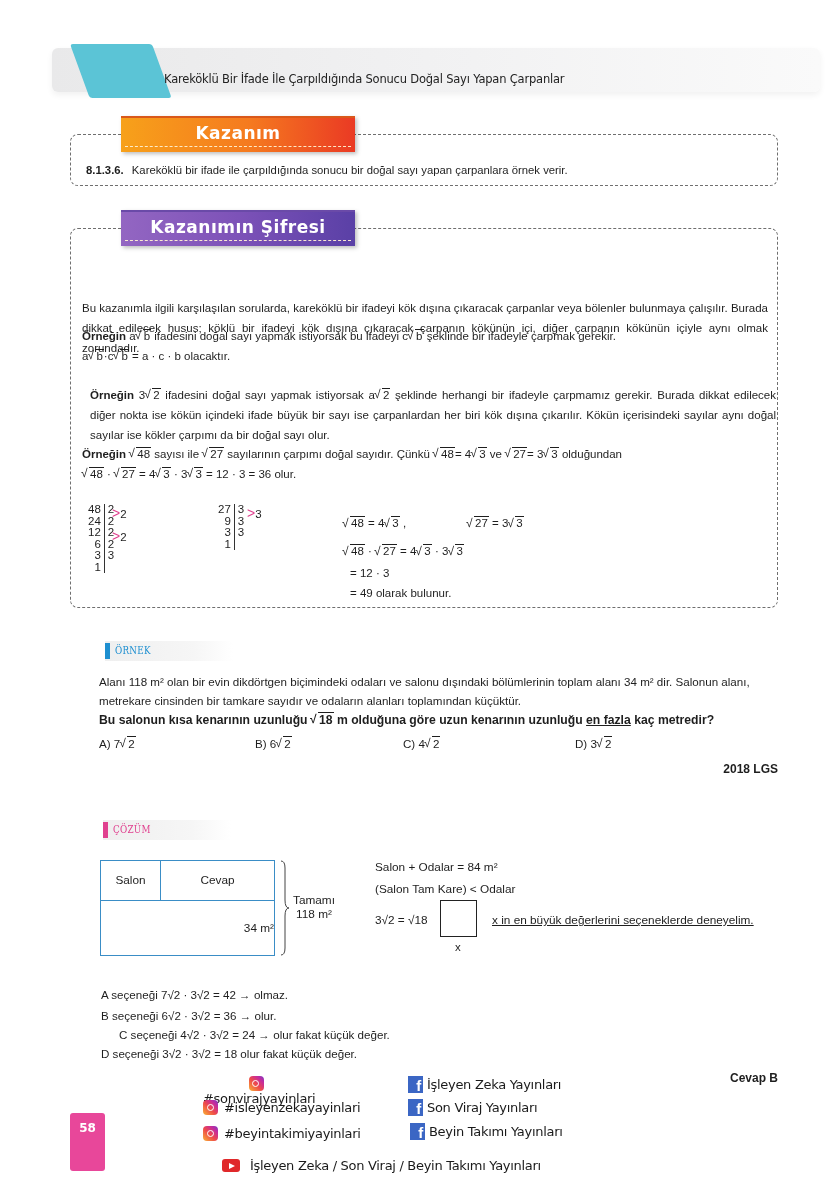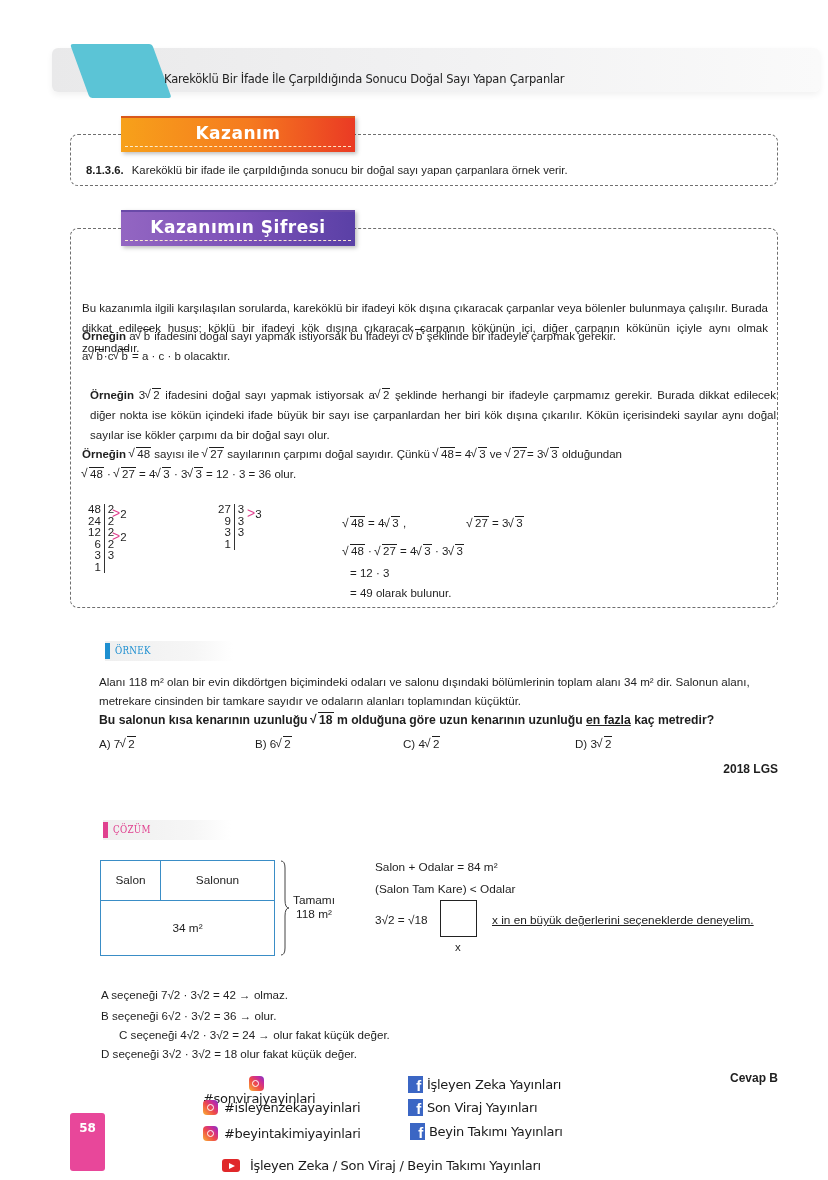--- a/index.html
+++ b/index.html
@@ -73,21 +73,21 @@
   .q-bold u { text-decoration: underline; }
   .option { position: absolute; top: 737px; font-size: 11.6px; }
   .source { position: absolute; right: 50px; top: 762px; font-weight: bold; font-size: 12px; }
 
   
   .floor { position: absolute; left: 100px; top: 860px; width: 175px; height: 96px; border: 1.5px solid #3a8dc6; }
   .floor .row-top { position: absolute; left: 0; top: 0; width: 100%; height: 40px; border-bottom: 1.5px solid #3a8dc6; }
   .floor .cell-salon { position: absolute; left: 0; top: 0; width: 60px; height: 40px; border-right: 1.5px solid #3a8dc6;
     text-align: center; line-height: 38px; font-size: 11.8px; }
   .floor .cell-odalar { position: absolute; left: 60px; top: 0; width: 113px; height: 40px; text-align: center; line-height: 38px; font-size: 11.8px; }
-  .floor .cell-rest { position: absolute; left: 0; top: 40px; width: 100%; height: 54px; text-align: center; line-height: 54px; font-size: 11.8px; }
+  .floor .cell-rest { position: absolute; left: 0; top: 40px; width: 100%; height: 54px; text-align: right; line-height: 54px; font-size: 11.8px; }
   .brace { position: absolute; left: 280px; top: 860px; width: 10px; height: 96px; }
   .tamami { position: absolute; left: 293px; top: 893px; font-size: 11.8px; text-align: center; line-height: 14px; }
 
   .sol-line { position: absolute; left: 375px; font-size: 11.8px; }
   .sq-box { position: absolute; left: 440px; top: 900px; width: 37px; height: 37px; border: 1.3px solid #222; }
   .x-lbl { position: absolute; left: 455px; top: 941px; font-size: 11.5px; }
 
   .check { position: absolute; left: 101px; font-size: 11.6px; }
 
   .cevap { position: absolute; right: 50px; top: 1071px; font-weight: bold; font-size: 12px; }
@@ -206,21 +206,21 @@
 <div class="source">2018 LGS</div>
 
 <div class="sec-label lbl-cozum">
   <div class="bar"></div>
   <div class="txt">ÇÖZÜM</div>
 </div>
 
 <div class="floor">
   <div class="row-top"></div>
   <div class="cell-salon">Salon</div>
-  <div class="cell-odalar">Salonun</div>
+  <div class="cell-odalar">Cevap</div>
   <div class="cell-rest">34 m²</div>
 </div>
 <svg class="brace" viewBox="0 0 10 96">
   <path d="M1 1 Q5 1 5 8 L5 40 Q5 48 9 48 Q5 48 5 56 L5 88 Q5 95 1 95" fill="none" stroke="#444" stroke-width="1"></path>
 </svg>
 <div class="tamami">
   <div>Tamamı</div>
   <div>118 m²</div>
 </div>
 

